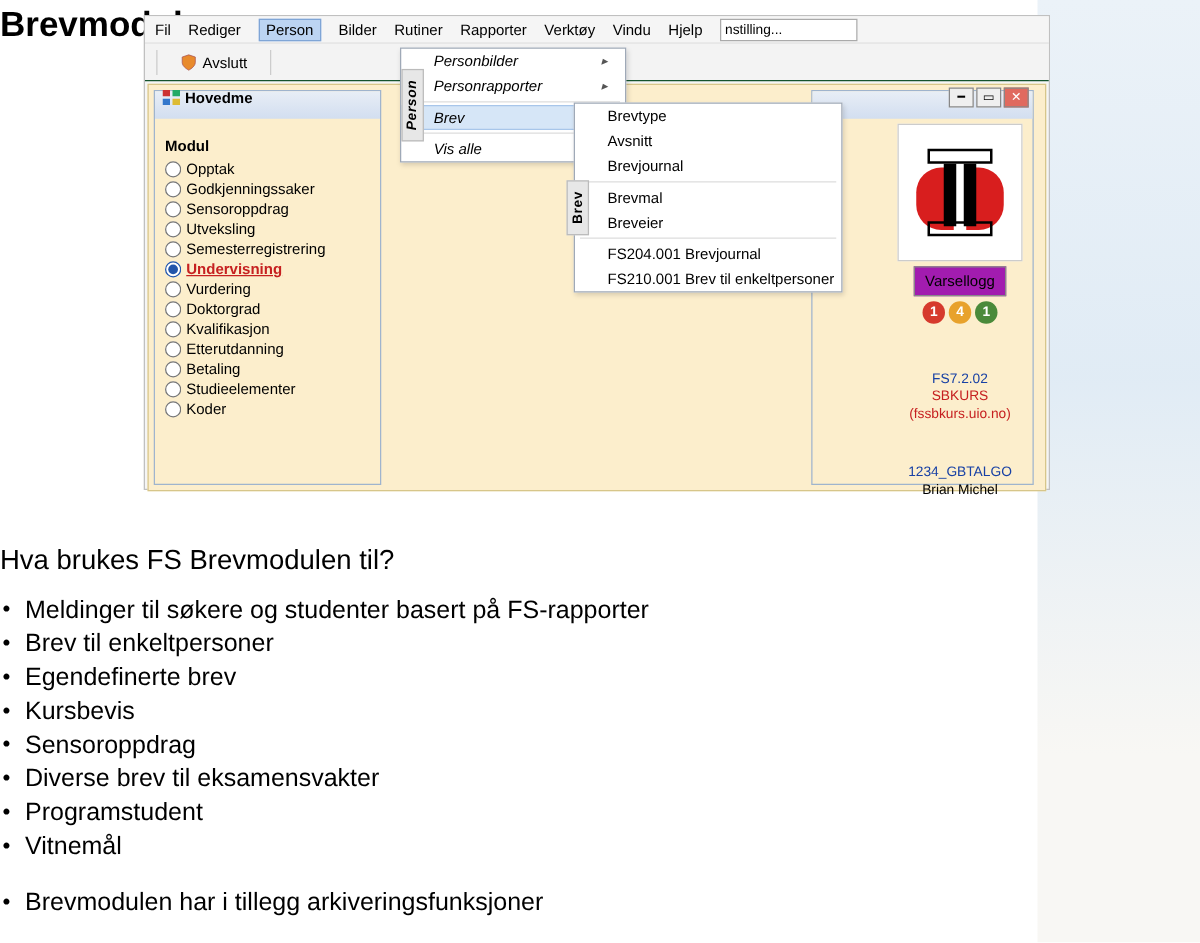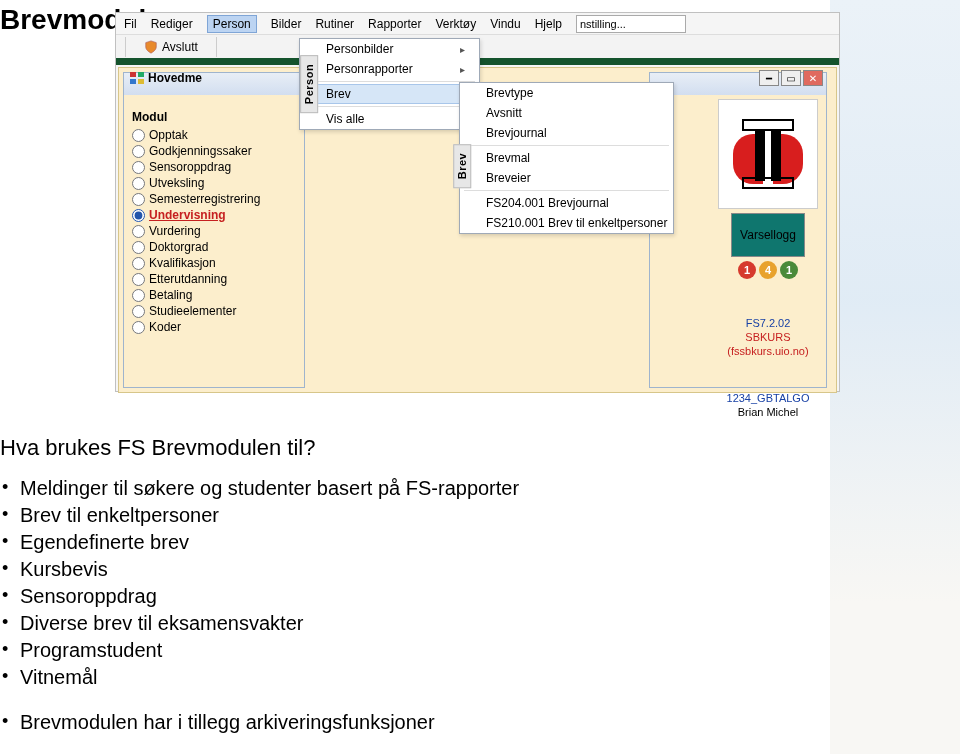--- a/index.html
+++ b/index.html
@@ -48,21 +48,21 @@
     border: 1px solid #7fa5d6;
     padding: 1px 5px;
   }
   .toolbar {
     height: 30px;
     display: flex;
     align-items: center;
     gap: 8px;
     padding: 2px 6px;
     background: #f3f3f3;
-    border-bottom: 7px solid #14532d;
+    border-bottom: 1px solid #14532d;
     font-size: 12px;
   }
   .toolbar .tb-sep { width:1px; height:20px; background:#ccc; margin:0 3px;}
   .toolbar .tb-btn {
     display:flex; align-items:center; gap:4px;
     padding:2px 6px;
     border:1px solid transparent;
   }
   .canvas {
     position: relative;
@@ -122,21 +122,21 @@
   .modul-list input[type=radio]{ accent-color:#25a; }
   .modul-list .sel span { color:#c62020; font-weight:bold; text-decoration:underline; }
   
   .rpanel { position:absolute; right:4px; top:26px; width:108px;
     display:flex; flex-direction:column; gap:4px; align-items:center;}
   .logo-box { width:100px; height:110px; background:#fff; border:1px solid #ccc;
     display:flex; align-items:center; justify-content:center;}
   .logo { position:relative; width:70px; height:80px; }
   .logo .red { position:absolute; background:#d81e1e; }
   .logo .bar { width:52px; height:12px; border:2px solid #000; position:absolute; }
-  .btn-varsel { border:1px solid #888; background:#0f766e; padding:14px 8px; font-size:12px; }
+  .btn-varsel { border:1px solid #888; background:#a21caf; padding:4px 8px; font-size:12px; }
   .badges { display:flex; gap:3px; }
   .badge { width:18px; height:18px; border-radius:50%; display:flex; align-items:center;
     justify-content:center; font-size:11px; color:#fff; font-weight:bold;}
   .b-red { background:#d63a2d; } .b-yel { background:#e8a22c; } .b-grn { background:#4a8a3a; }
   .info { font-size:11px; text-align:center; line-height:1.25; }
   .info .blue{color:#1841a5;margin-top:34px;} .info .red{color:#c62020;} .info .black{color:#000;}
   
   .stilling-field{
     position:absolute; left:460px; top:2px;
     width:110px; height:18px; font-size:11px;
@@ -290,21 +290,21 @@
         <div class="info">
           <div class="blue">FS7.2.02</div>
           <div class="red">SBKURS</div>
           <div class="red">(fssbkurs.uio.no)</div>
           <div class="blue">1234_GBTALGO</div>
           <div class="black">Brian Michel</div>
         </div>
       </div>
     </div>
 
-    <div class="dropdown" style="left:180px; top:-30px; width:181px;">
+    <div class="dropdown" style="left:201px; top:-30px; width:181px;font-style:italic;">
       <span class="dd-vtab">Person</span>
       <div class="dd-item dd-arrow">
           <span>Personbilder</span>
         </div>
       <div class="dd-item dd-arrow">
           <span>Personrapporter</span>
         </div>
       <div class="dd-sep"></div>
       <div class="dd-item dd-arrow active">
           <span>Brev</span>

